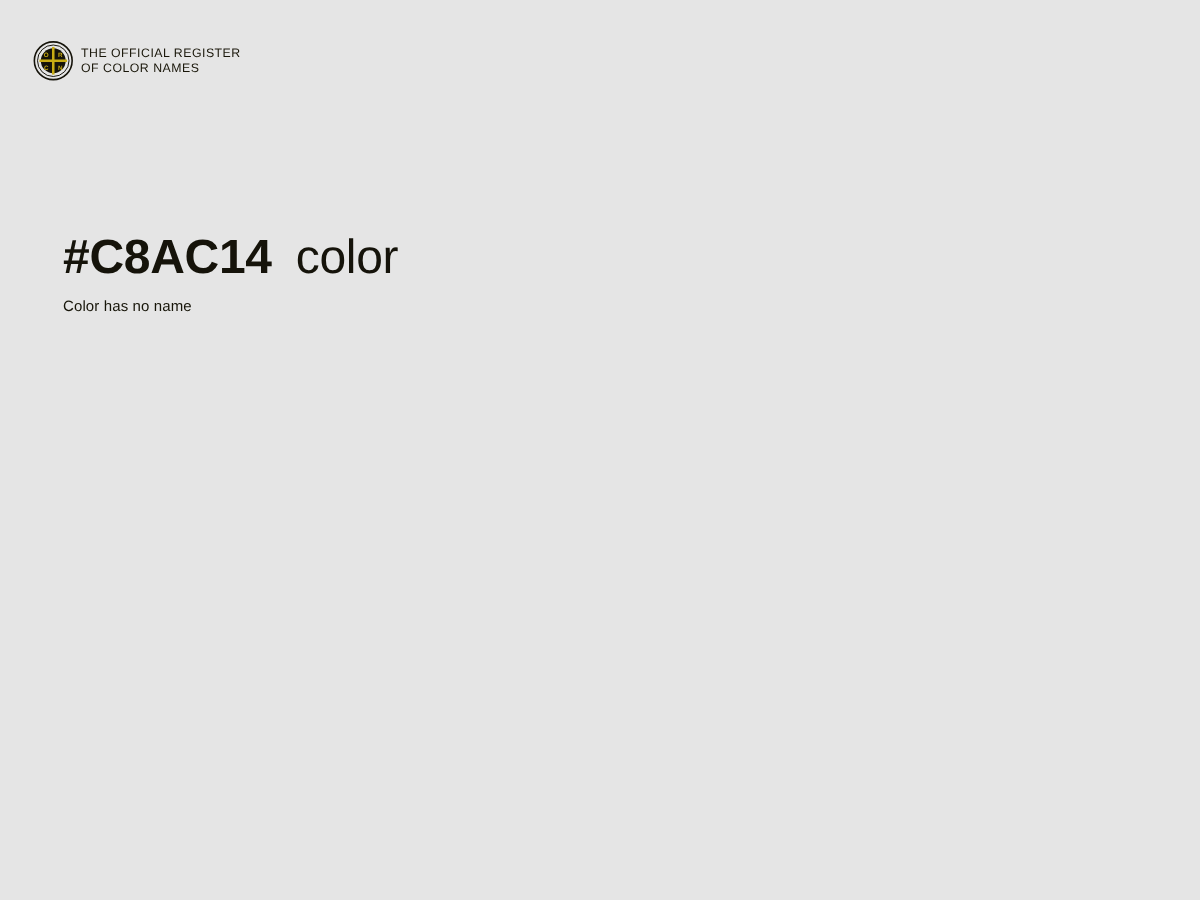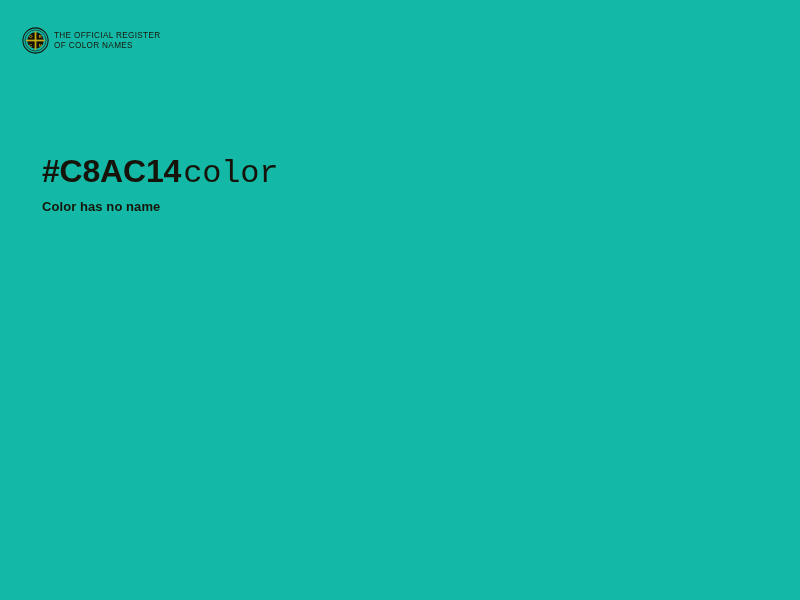--- a/index.html
+++ b/index.html
@@ -62,40 +62,39 @@
     color: #15130a;
     white-space: nowrap;
     letter-spacing: -0.2px;
   }
   #color-hex {
     font-weight: 700;
     text-align: right;
   }
   #color-word {
     font-weight: 400;
-    margin-left: 2px;
-    font-family: Liberation Mono, monospace;
+    margin-left: 16px;
   }
 
   
   #color-subtitle {
     position: absolute;
     left: 42px;
     top: 199px;
-    font-size: 13px;
-    font-weight: 700;
+    font-size: 10px;
+    font-weight: 400;
     letter-spacing: 0.08px;
     color: #171509;
     white-space: nowrap;
   }
 </style>
 </head>
 <body style="background: rgb(200, 172, 20);">
 
-<div id="page" style="background: #14b8a6;">
+<div id="page" style="background: #e5e5e5;">
 
   <div id="brand">
     <svg id="brand-seal" viewBox="0 0 54 54">
       <circle cx="27" cy="27" r="25.2" fill="none" stroke="#15130a" stroke-width="2.1"></circle>
       <circle cx="27" cy="27" r="21" fill="none" stroke="#15130a" stroke-width="1.3"></circle>
       <circle cx="27" cy="27" r="16.6" fill="#15130a"></circle>
       <rect x="25.3" y="8.6" width="3.4" height="36.8" fill="#c8ac14"></rect>
       <rect x="8.6" y="25.3" width="36.8" height="3.4" fill="#c8ac14"></rect>
       <text x="17.6" y="22.6" font-family="'Liberation Sans', sans-serif" font-size="8.4" font-weight="700" fill="#c8ac14" text-anchor="middle">O</text>
       <text x="36.4" y="22.6" font-family="'Liberation Sans', sans-serif" font-size="8.4" font-weight="700" fill="#c8ac14" text-anchor="middle">R</text>

